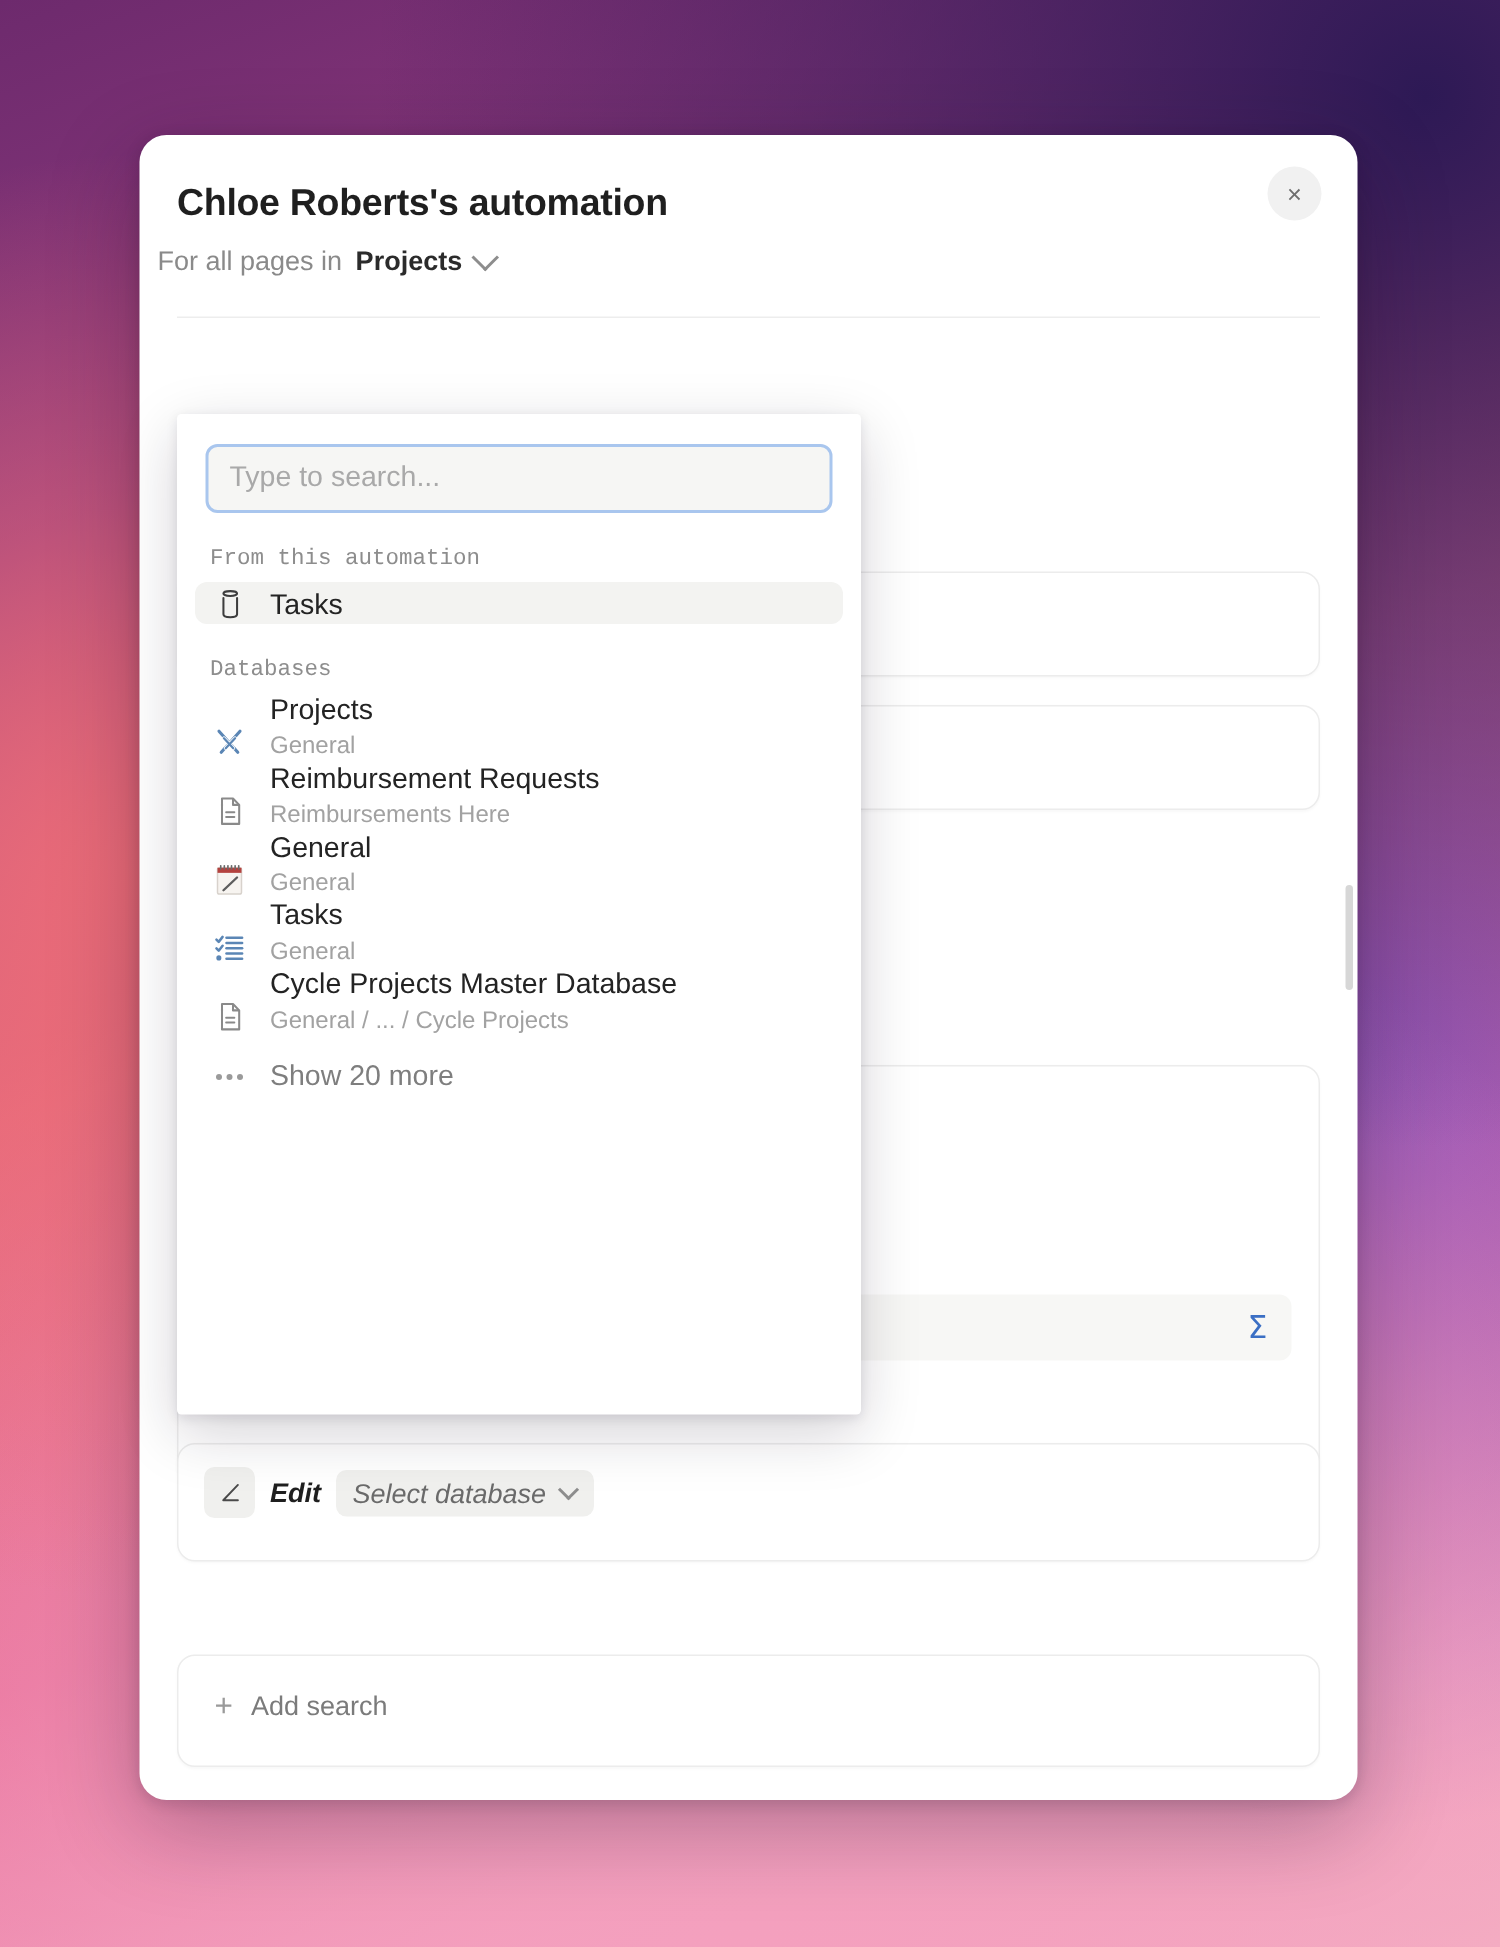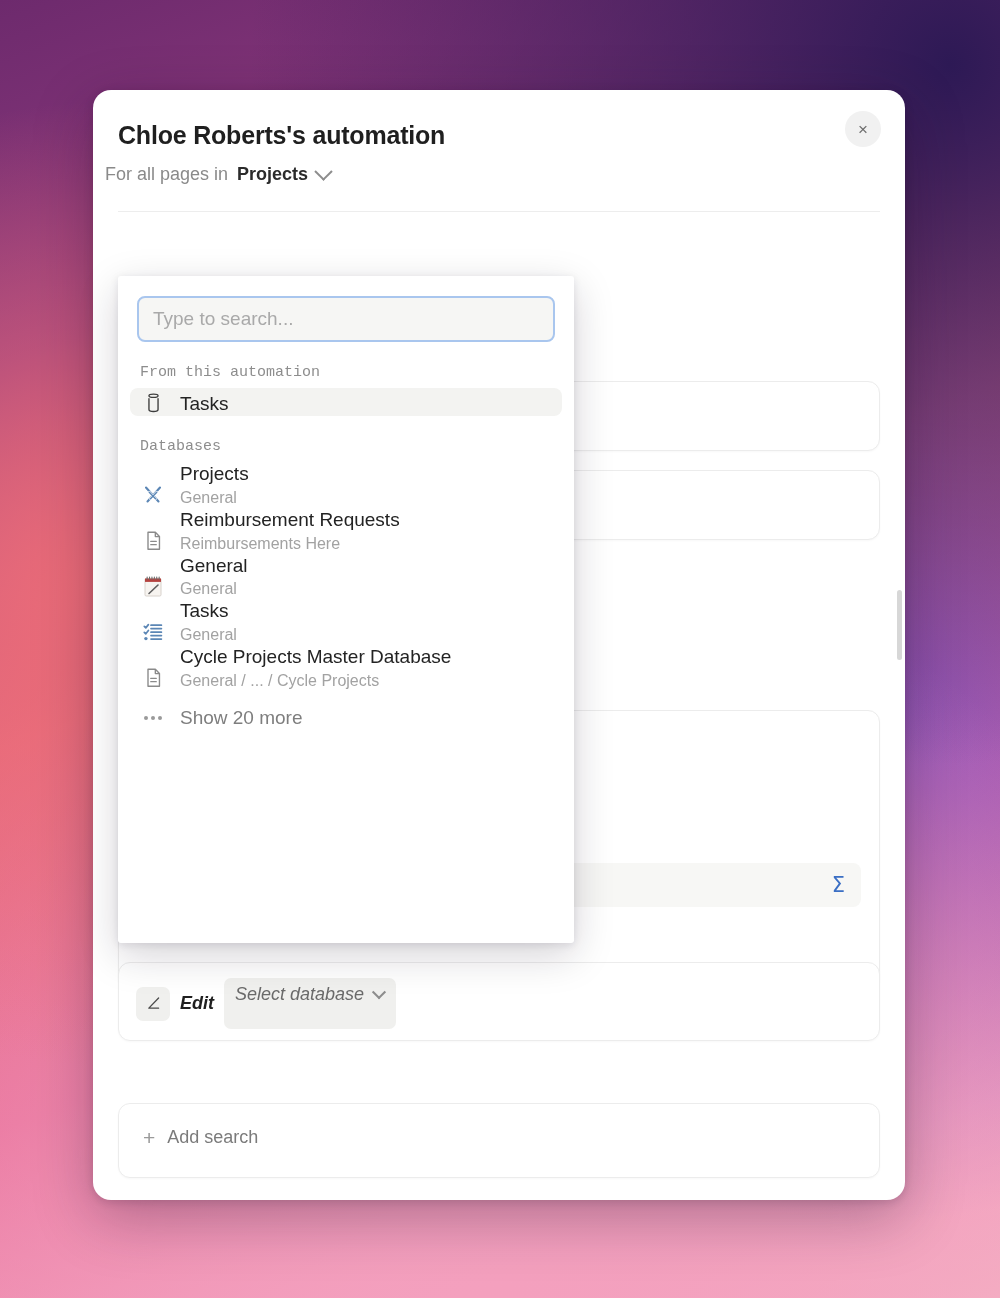--- a/index.html
+++ b/index.html
@@ -170,21 +170,21 @@
     font-size: 18px;
     font-weight: 700;
     color: #1f1f1f;
   }
   .select-db-chip {
     display: flex;
     align-items: center;
     gap: 10px;
     background: #f0f0ee;
     border-radius: 7px;
-    padding: 6px 12px 24px 11px;
+    padding: 6px 12px 4px 11px;
     font-size: 18px;
     color: #6a6a6a;
     cursor: pointer;
   }
 
   
   .add-action {
     position: absolute;
     left: 24px;
     top: 23px;

